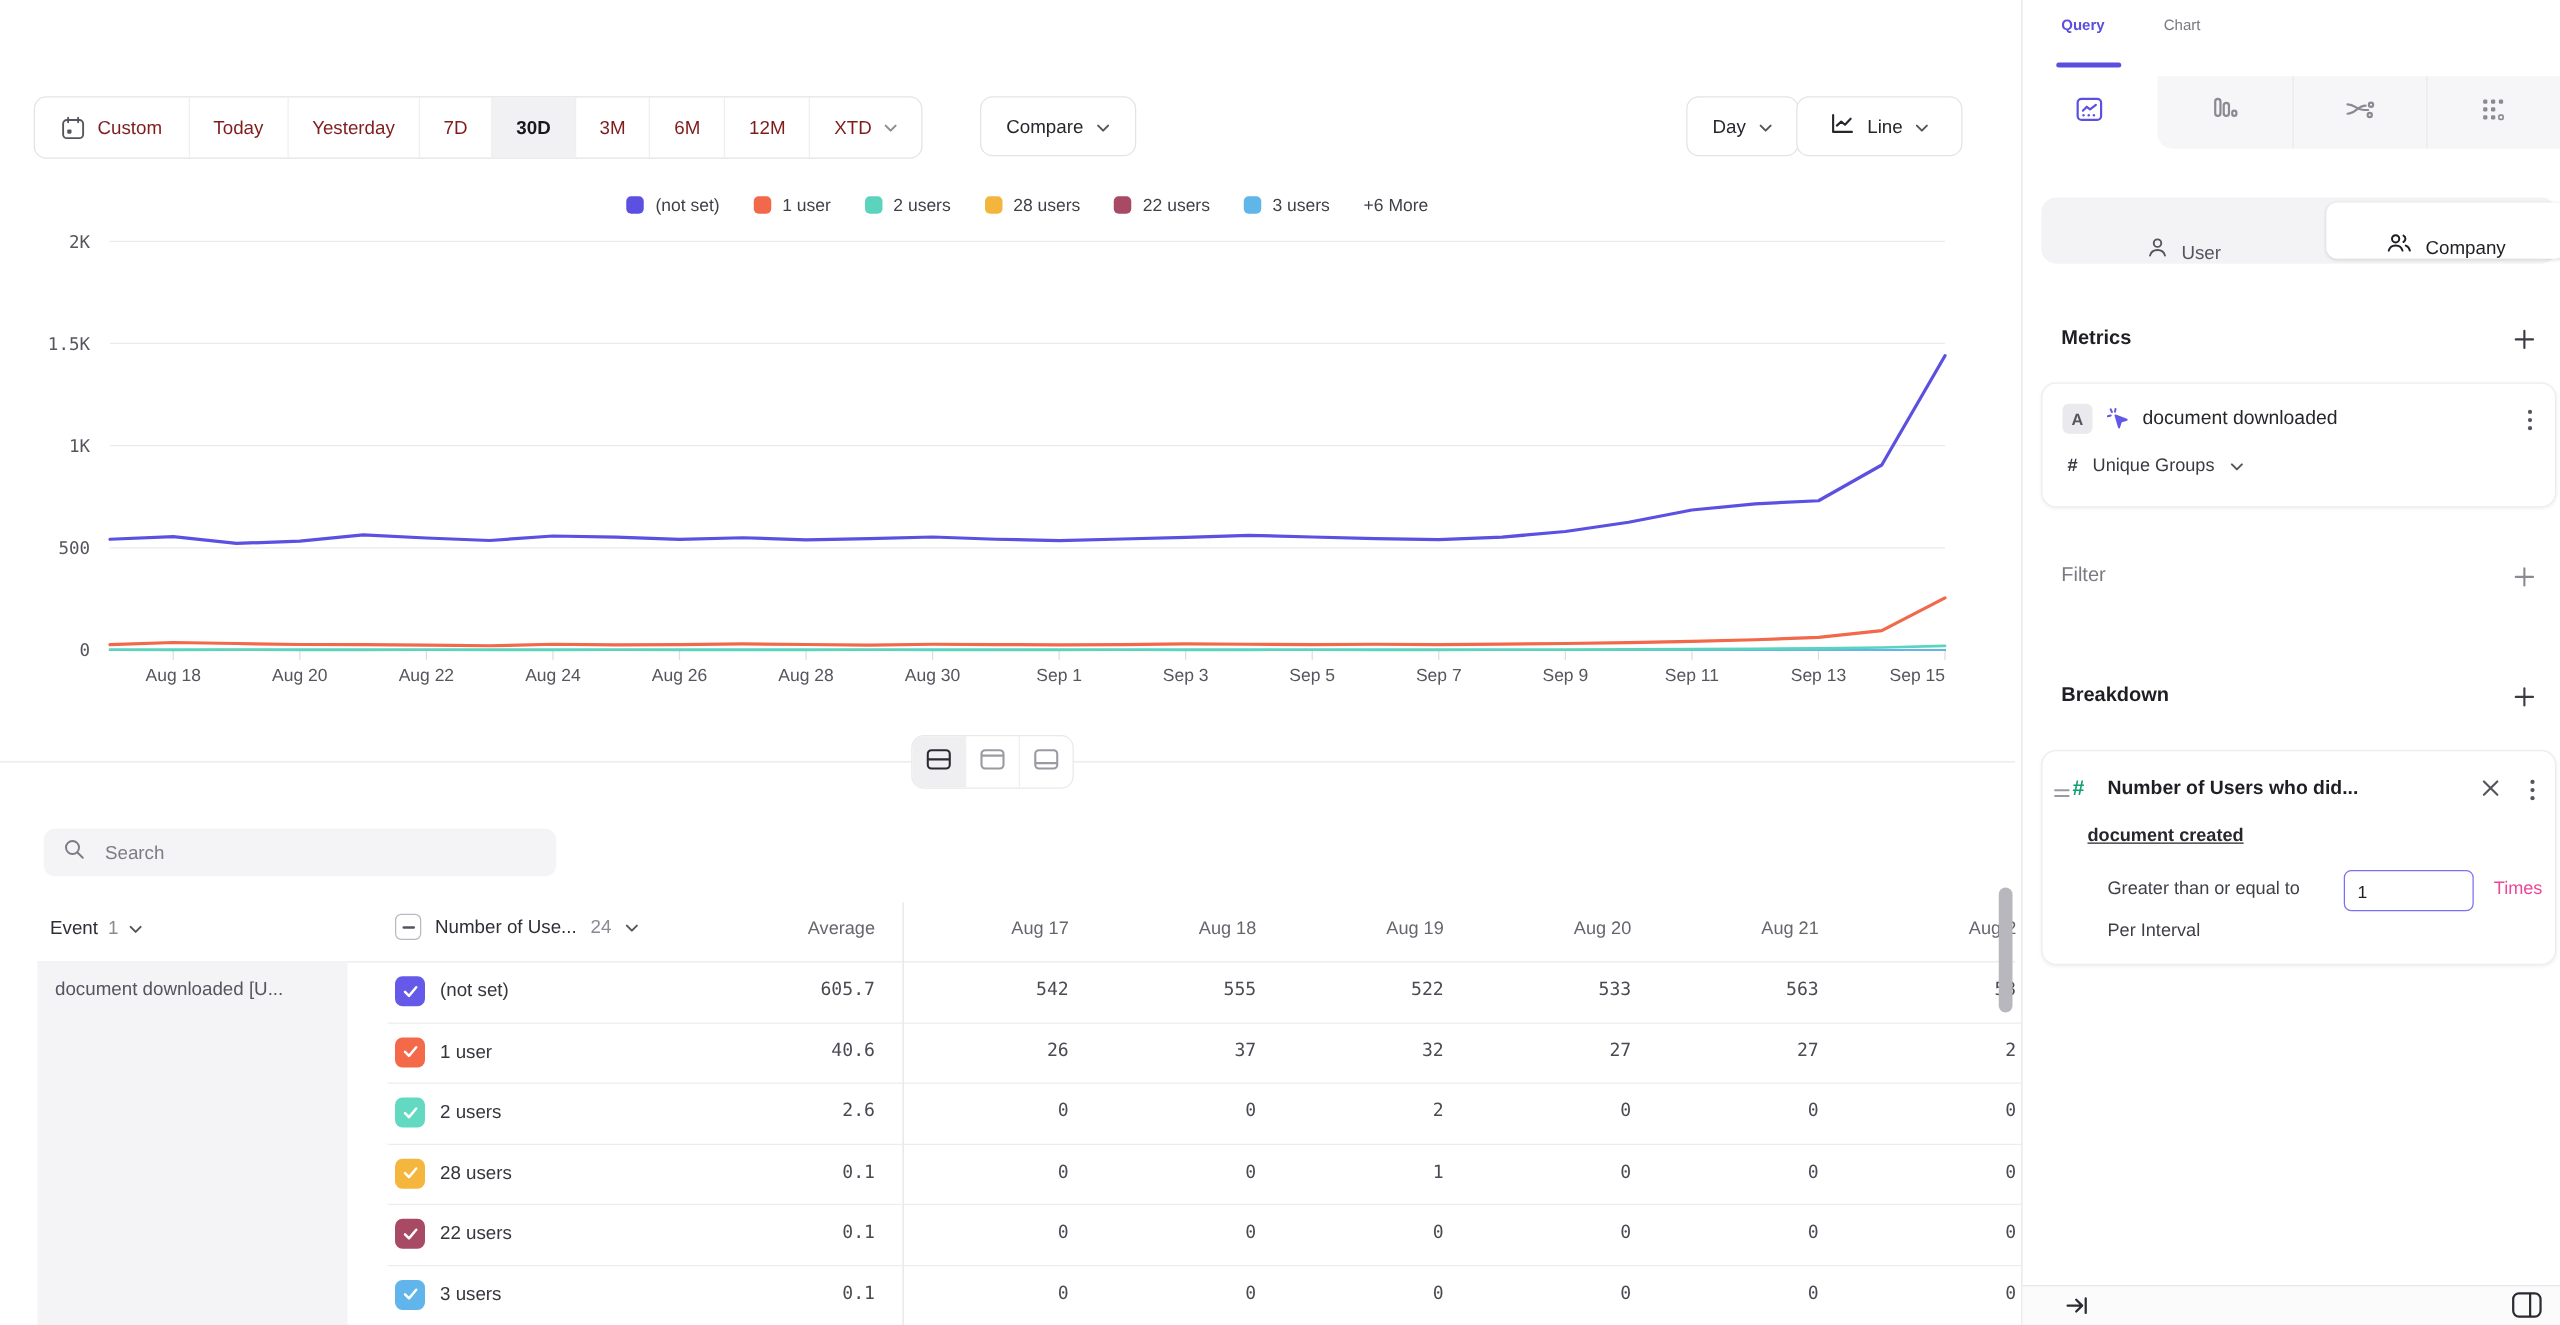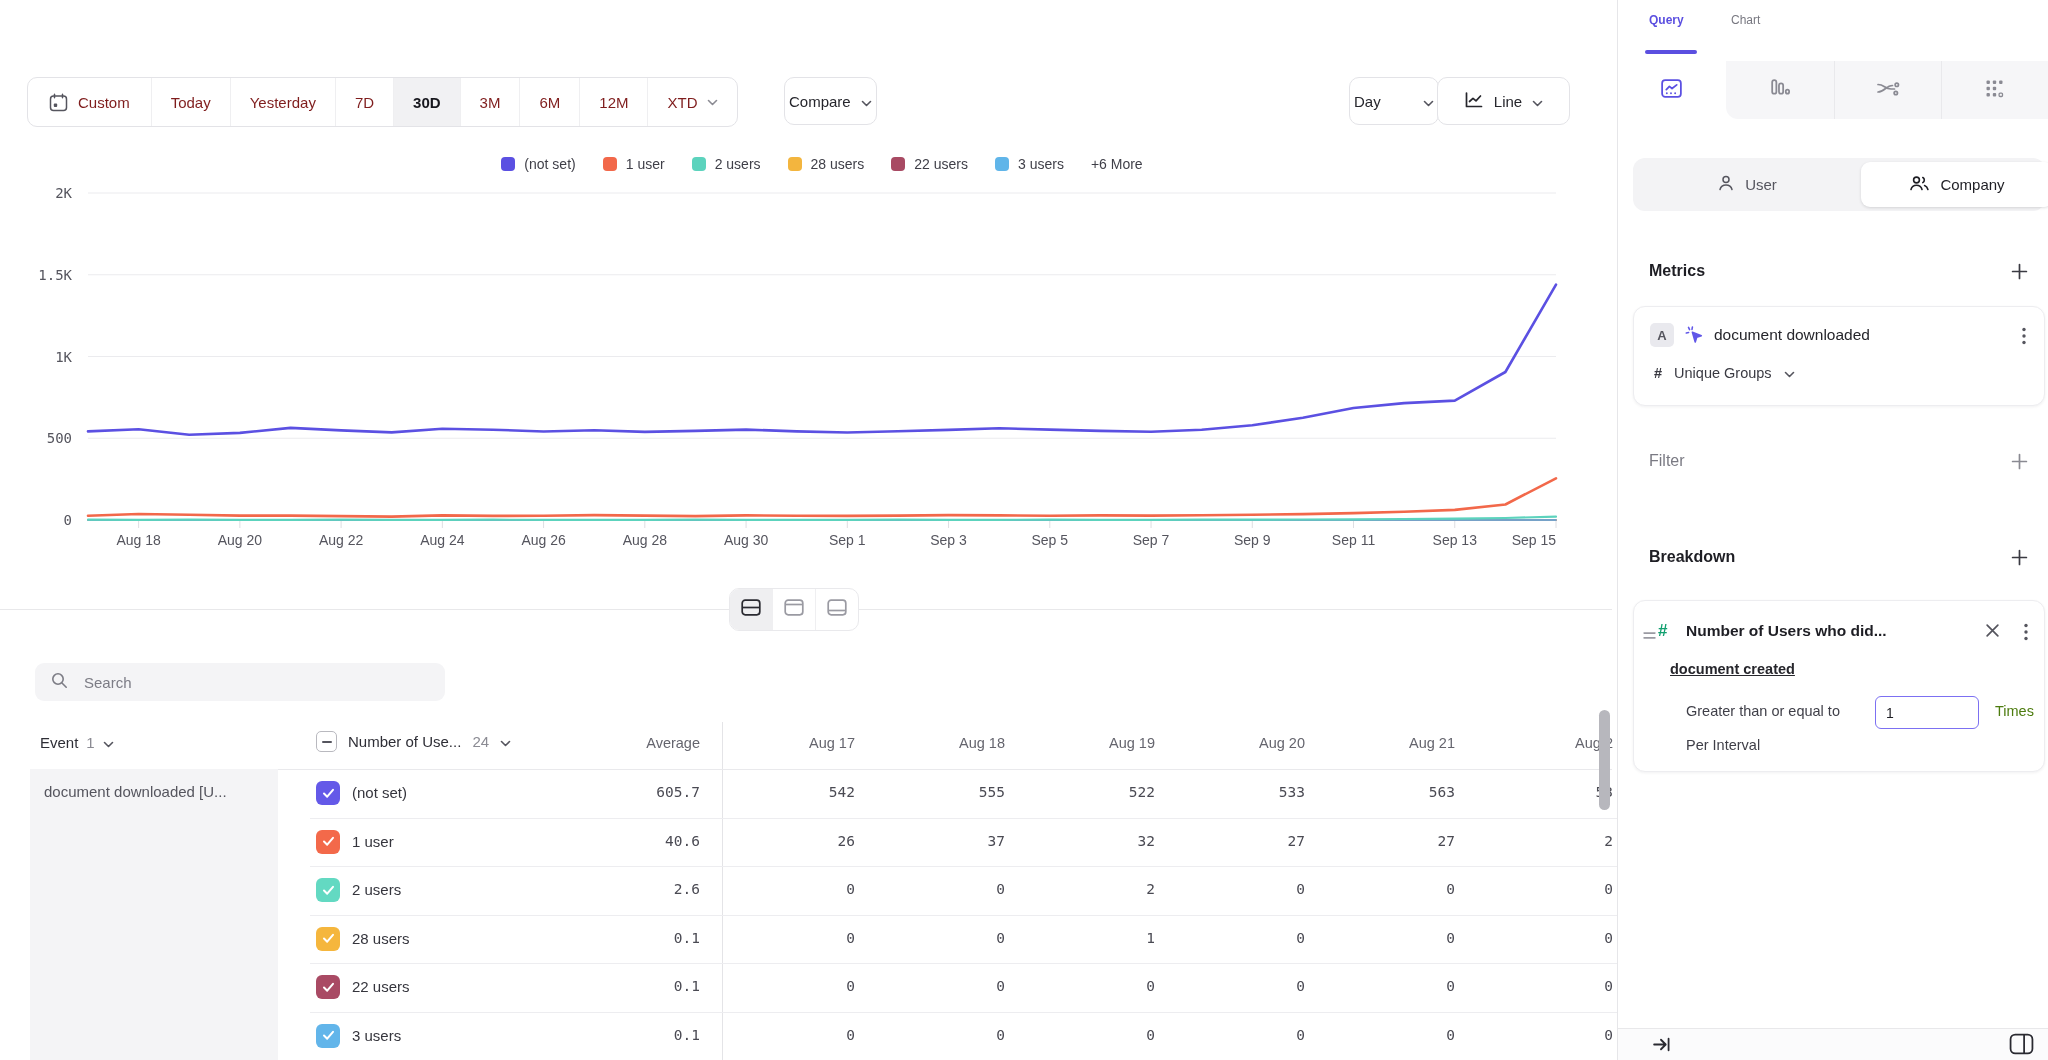--- a/index.html
+++ b/index.html
@@ -9,21 +9,21 @@
   .mono{font-family:"DejaVu Sans Mono", monospace;}
   
   .range-group{position:absolute;left:27px;top:77px;height:48px;display:inline-flex;align-items:stretch;
     border:1px solid #e3e3e7;border-radius:10px;background:#fff;overflow:hidden;}
   .range-btn{display:flex;align-items:center;padding:0 19px;font-size:15px;color:#7f1d1d;cursor:pointer;
     border-left:1px solid #efeff1;gap:10px;white-space:nowrap;}
   .range-btn:first-child{border-left:none;padding:0 21px;}
   .range-btn.active{background:#f1f1f3;color:#17171d;font-weight:bold;}
   .range-btn .chev{color:#8b8b93;}
   .btn{position:absolute;top:77px;height:48px;display:inline-flex;align-items:center;gap:10px;
-    border:1px solid #e3e3e7;border-radius:10px;background:#fff;padding:0 4px;font-size:15px;
+    border:1px solid #e3e3e7;border-radius:10px;background:#fff;padding:0 20px;font-size:15px;
     color:#26262c;font-weight:500;cursor:pointer;box-sizing:border-box;}
   .btn .chev{color:#55555e;}
   
   .legend{position:absolute;left:88px;top:156px;width:1468px;display:flex;justify-content:center;
     align-items:center;gap:27px;font-size:14px;color:#3f3f48;}
   .legend-item{display:flex;align-items:center;gap:9px;cursor:pointer;}
   .legend-swatch{width:14px;height:14px;border-radius:4px;}
   .legend-more{font-weight:500;color:#3f3f48;cursor:pointer;}
   
   #chart{position:absolute;left:0;top:140px;}
@@ -70,21 +70,21 @@
   .sb-tab.query{left:31px;color:#5b4fe0;font-weight:600;}
   .sb-tab.chart{left:113px;color:#787881;}
   .sb-tab-underline{position:absolute;left:27px;top:50px;width:52px;height:4px;border-radius:2px;background:#5b4fe0;}
   .icon-strip{position:absolute;left:0;top:61px;width:430px;height:58px;}
   .icon-strip .gray{position:absolute;left:108px;top:0;right:0;height:58px;background:#f6f6f8;
     border-radius:0 0 0 12px;}
   .icon-strip .sep{position:absolute;top:0;width:1px;height:58px;background:#e9e9ec;}
   .icon-cell{position:absolute;top:0;width:107px;height:58px;display:flex;align-items:center;
     justify-content:center;cursor:pointer;}
   .scope{position:absolute;left:15px;top:158px;width:412px;height:53px;background:#f3f3f5;border-radius:12px;}
-  .scope-seg{position:absolute;top:0;height:53px;display:flex;align-items:center;justify-content:center;
+  .scope-seg{position:absolute;top:0;height:53px;display:flex;align-items:flex-end;justify-content:center;
     gap:10px;font-size:15px;color:#55555e;cursor:pointer;}
   .scope-seg.user{left:0;width:228px;}
   .scope-seg.company{left:228px;top:4px;width:192px;height:45px;background:#fff;border-radius:9px;
     box-shadow:0 1px 3px rgba(20,20,30,.14);color:#1e1e24;font-weight:500;}
   .sb-heading{position:absolute;left:31px;font-size:16px;color:#1e1e24;font-weight:bold;}
   .sb-heading.dim{color:#7a7a83;font-weight:500;}
   .plusbtn{position:absolute;right:20px;width:18px;height:18px;color:#3a3a42;cursor:pointer;
     display:flex;align-items:center;justify-content:center;}
   .plusbtn.dim{color:#8a8a92;}
   .card{position:absolute;left:15px;width:412px;background:#fff;border:1px solid #ededf0;border-radius:12px;
@@ -103,21 +103,21 @@
   .drag-handle{position:absolute;left:9px;top:26px;cursor:grab;}
   .hash-green{position:absolute;left:24px;top:20px;color:#12a070;font-weight:bold;font-size:17px;}
   .bd-title{position:absolute;left:52px;top:21px;font-size:15.5px;font-weight:bold;color:#1e1e24;}
   .bd-close{position:absolute;right:44px;top:22px;cursor:pointer;}
   .bd-kebab{position:absolute;right:12px;top:20px;cursor:pointer;padding:2px 4px;}
   .bd-event{position:absolute;left:36px;top:60px;font-size:14.5px;font-weight:600;color:#26262c;text-decoration:underline;}
   .bd-cond{position:absolute;left:52px;top:102px;font-size:14.5px;color:#3f3f48;}
   .bd-input{position:absolute;left:241px;top:95px;width:104px;height:33px;border:1.5px solid #7c70f2;
     border-radius:6px;box-sizing:border-box;font-size:14px;color:#1e1e24;padding:0 10px;outline:none;
     font-family:"Liberation Sans",sans-serif;}
-  .bd-times{position:absolute;left:361px;top:102px;font-size:14.5px;color:#4d7c0f;}
+  .bd-times{position:absolute;left:361px;top:102px;font-size:14.5px;color:#ec4899;}
   .bd-interval{position:absolute;left:52px;top:136px;font-size:14.5px;color:#3f3f48;}
   .sb-footer{position:absolute;left:0;bottom:0;width:100%;height:31px;border-top:1px solid #e8e8ea;
     background:#fbfbfc;}
   .collapse-btn{position:absolute;left:34px;top:7px;cursor:pointer;}
   .panel-btn{position:absolute;right:14px;top:4px;cursor:pointer;}
 </style>
 </head>
 <body>
 
 <div id="app">

